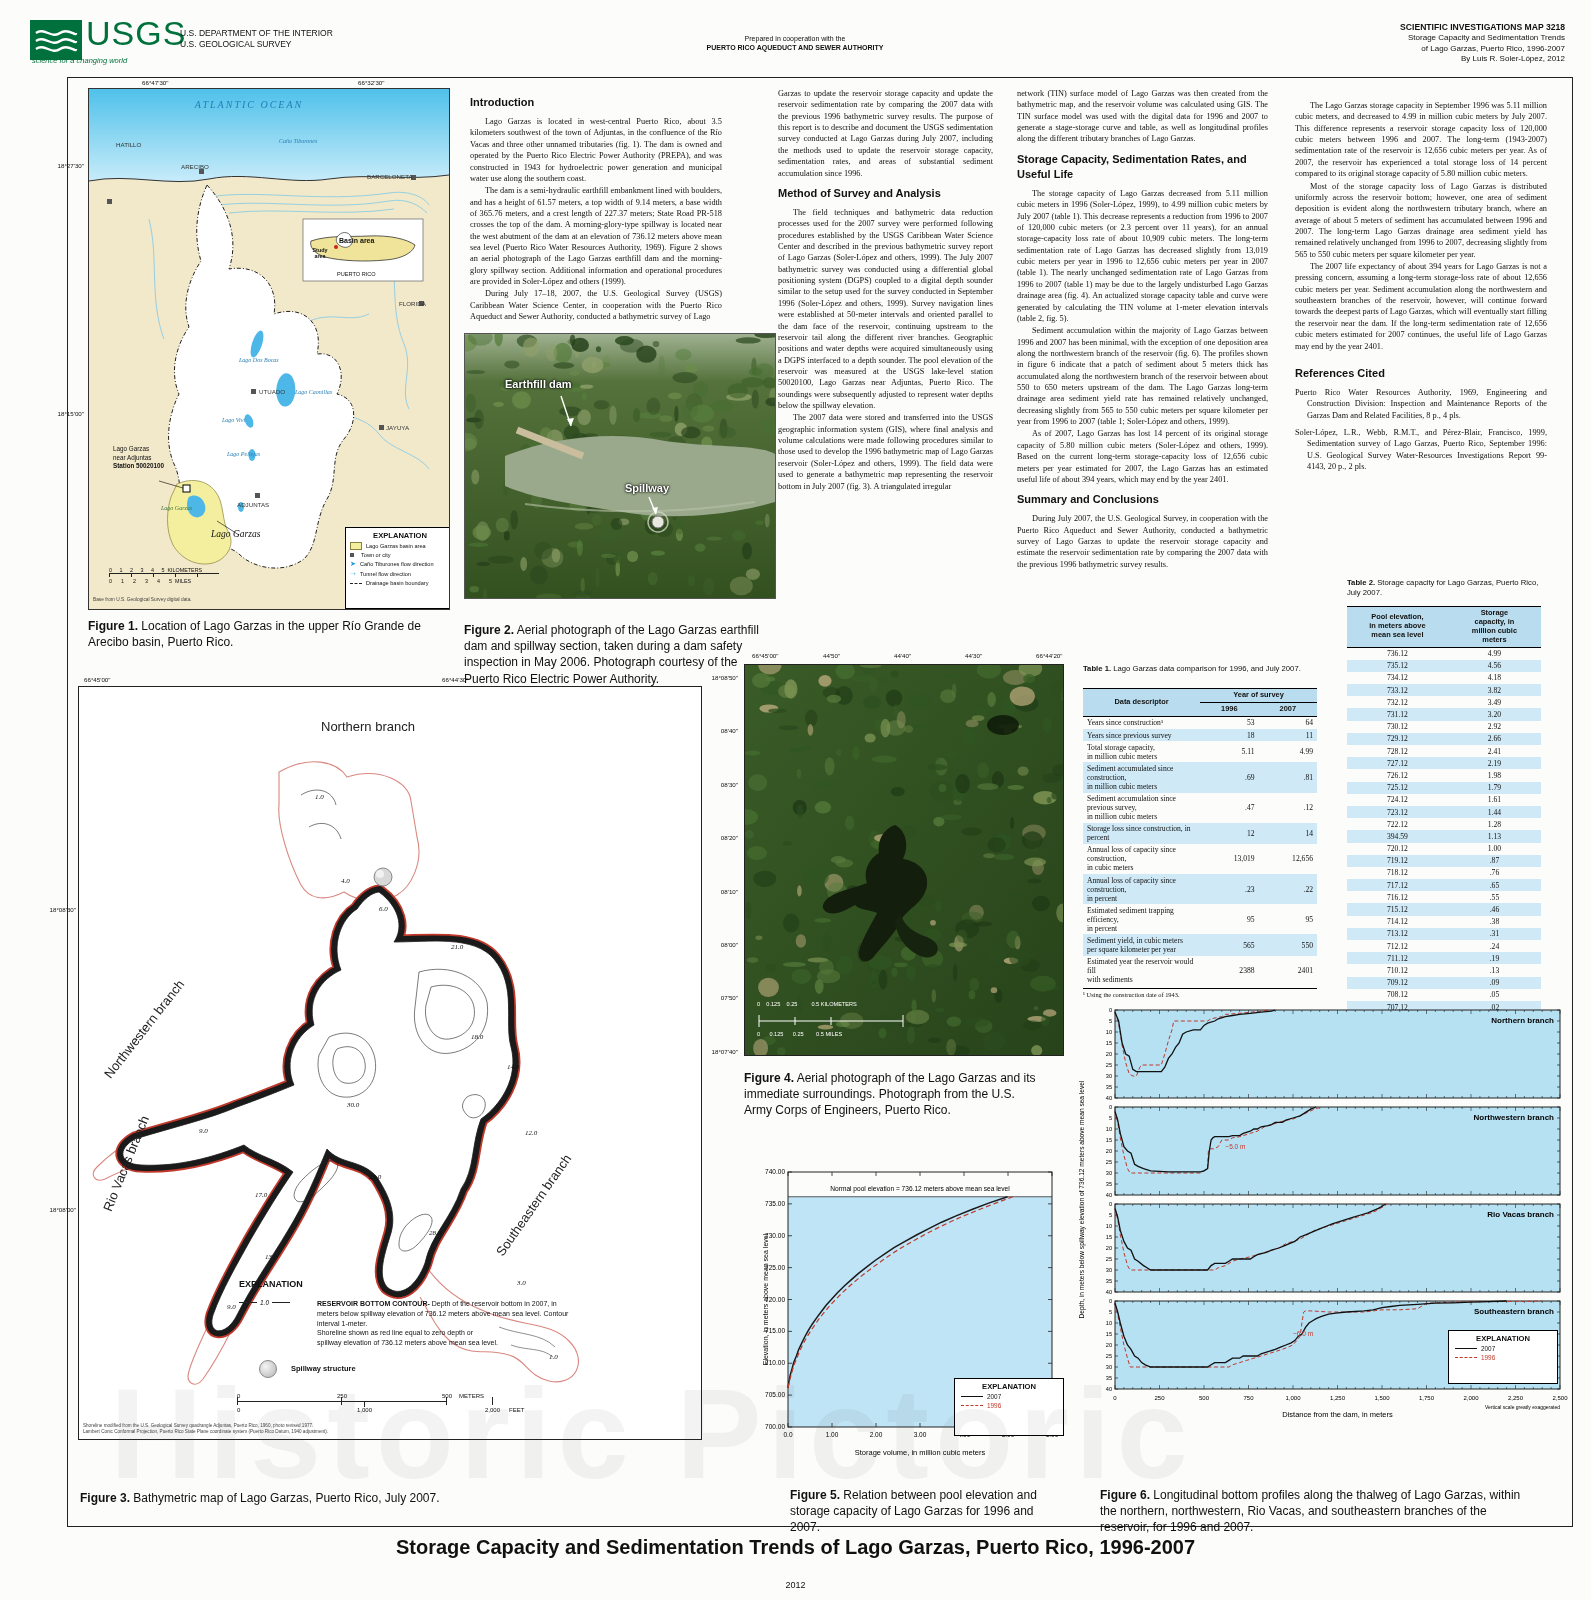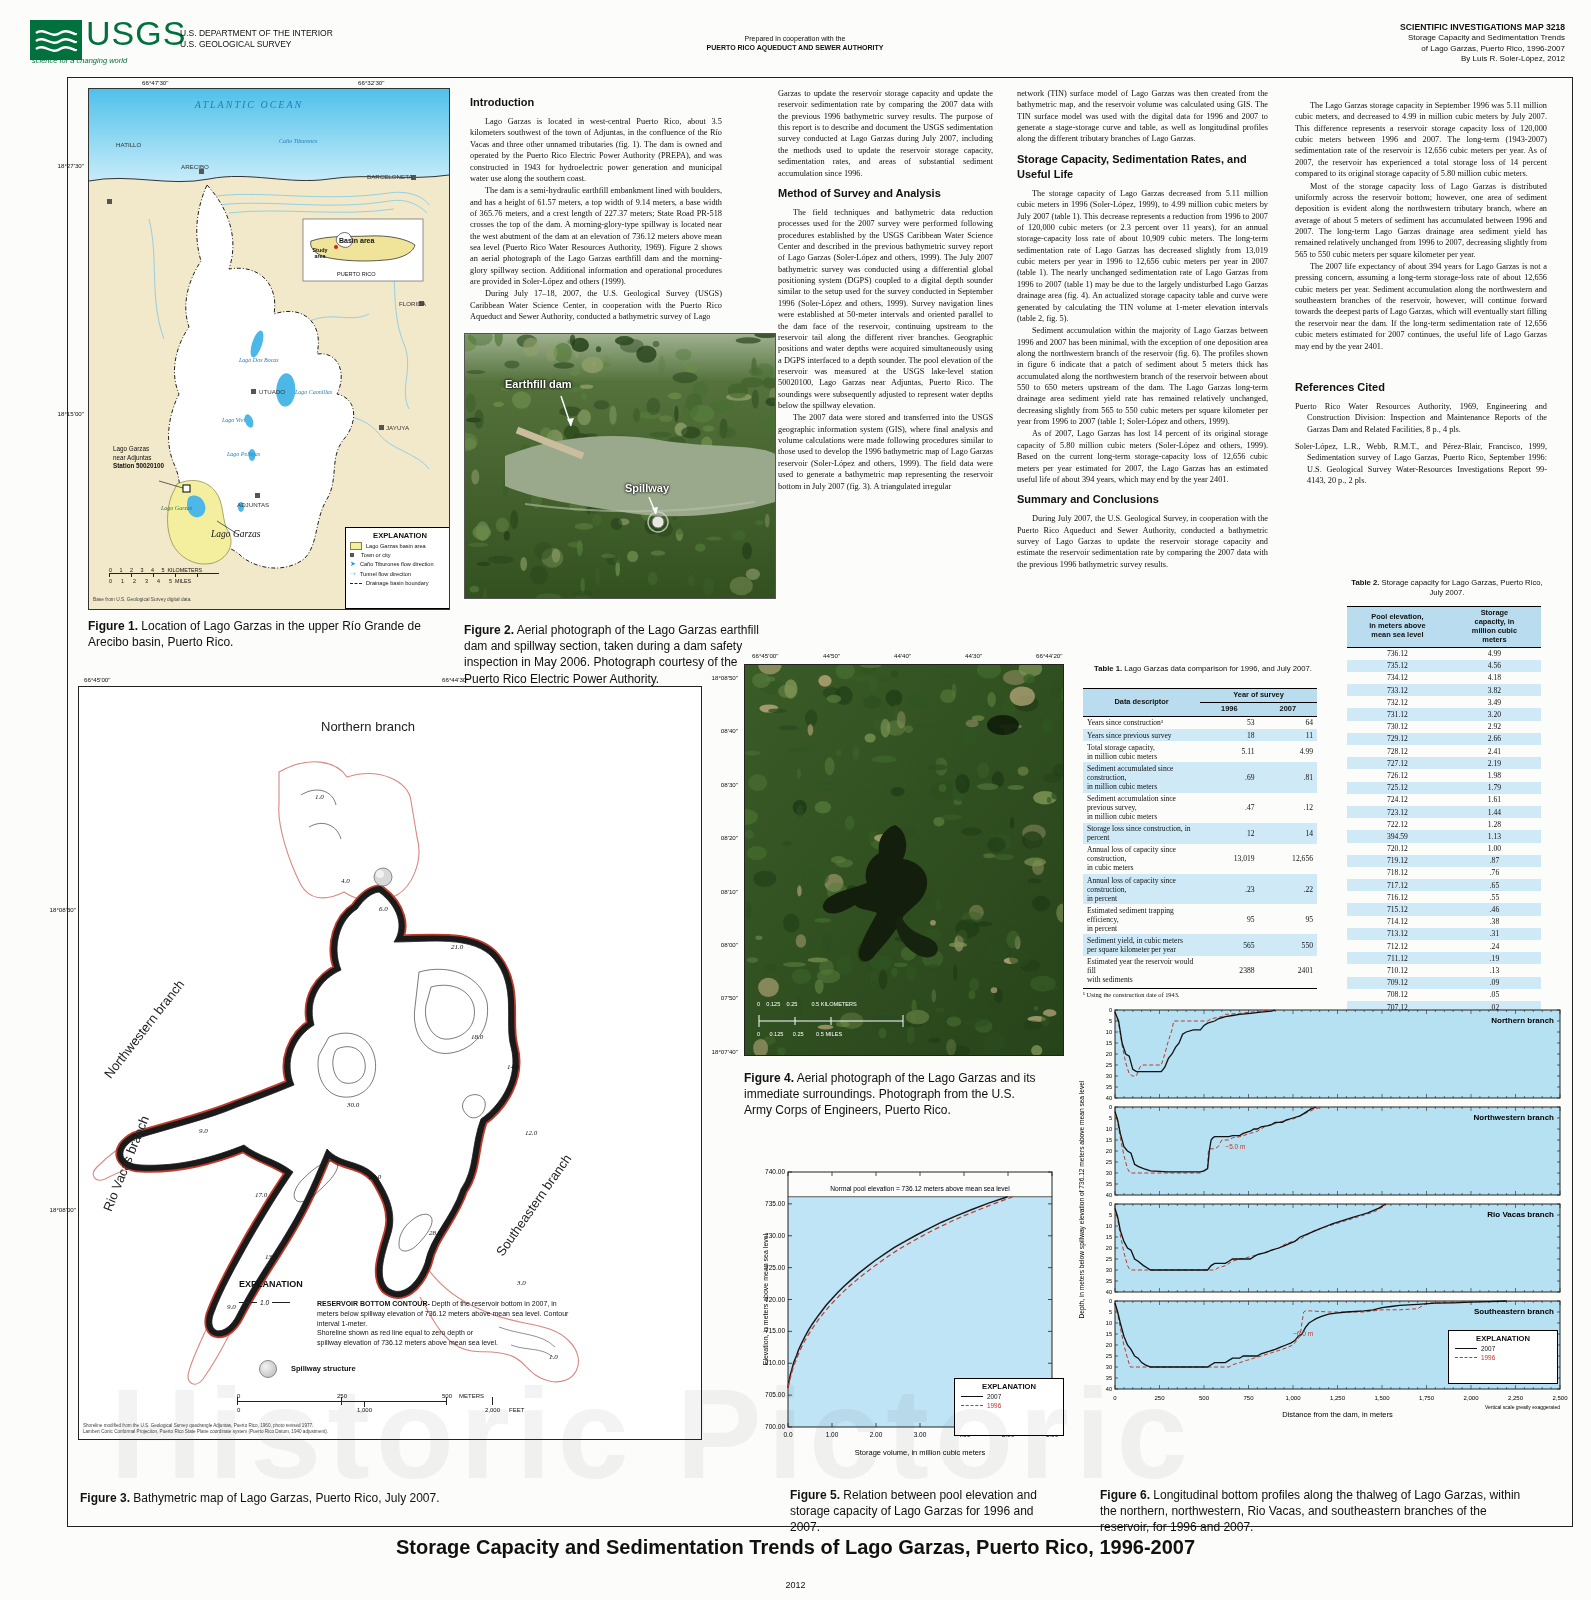--- a/index.html
+++ b/index.html
@@ -29,21 +29,21 @@
   table{border-collapse:collapse}
   .dtable{font-size:7.6px;width:100%}
   .dtable thead th{background:#b9ddee;font-weight:bold;padding:2px 21px;font-size:7.4px;line-height:1.2}
   .dtable td{font-family:"Liberation Serif",serif;padding:1.6px 4px;vertical-align:middle}
   .dtable tr.alt{background:#cfe9f6}
   .t-top{border-top:1.4px solid #000}
   .lab-cell{white-space:pre-line;text-align:left}
   .num-cell{text-align:right;padding-right:10px}
   .ctr-cell{text-align:center}
   .tfoot{font-size:6.4px;font-family:"Liberation Serif",serif;margin-top:2px}
-  .ttitle{font-size:7.7px;line-height:1.3;text-align:center}
+  .ttitle{font-size:7.7px;line-height:1.3;text-align:left}
   
   .branch{font-weight:normal;font-size:13px;color:#222;white-space:nowrap}
   .photo-label{color:#fff;font-weight:bold;font-size:11px;text-shadow:0 0 3px #000,0 0 2px #000;white-space:nowrap}
   .exp-box{border:1px solid #000;background:#fff}
   .exp-title{font-weight:bold;font-size:7.6px;text-align:center}
   .exp-item{font-size:6.4px;display:flex;align-items:center;gap:4px;margin:2px 0}
   .legend-line-solid{display:inline-block;width:22px;border-top:1.6px solid #111;vertical-align:middle}
   .legend-line-dash{display:inline-block;width:22px;border-top:1.6px dashed #c0392b;vertical-align:middle}
   .wm{color:rgba(70,70,70,0.065);font-weight:bold;font-size:128px;letter-spacing:6px;white-space:nowrap;pointer-events:none}
   .footer-title{font-weight:bold;font-size:20px;text-align:center}
@@ -236,21 +236,21 @@
     <p>Sediment accumulation within the majority of Lago Garzas between 1996 and 2007 has been minimal, with the exception of one deposition area along the northwestern branch of the reservoir (fig. 6). The profiles shown in figure 6 indicate that a patch of sediment about 5 meters thick has accumulated along the northwestern branch of the reservoir between about 550 to 650 meters upstream of the dam. The Lago Garzas long-term drainage area sediment yield rate has remained relatively unchanged, decreasing slightly from 565 to 550 cubic meters per square kilometer per year from 1996 to 2007 (table 1; Soler-López and others, 1999).</p>
     <p>As of 2007, Lago Garzas has lost 14 percent of its original storage capacity of 5.80 million cubic meters (Soler-López and others, 1999). Based on the current long-term storage-capacity loss of 12,656 cubic meters per year estimated for 2007, the Lago Garzas has an estimated useful life of about 394 years, which may end by the year 2401.</p>
     <div class="shead">Summary and Conclusions</div>
     <p>During July 2007, the U.S. Geological Survey, in cooperation with the Puerto Rico Aqueduct and Sewer Authority, conducted a bathymetric survey of Lago Garzas to update the reservoir storage capacity and estimate the reservoir sedimentation rate by comparing the 2007 data with the previous 1996 bathymetric survey results.</p>
   </div>
 
   <div class="abs jt" style="left:1295px;top:100px;width:252px">
     <p>The Lago Garzas storage capacity in September 1996 was 5.11 million cubic meters, and decreased to 4.99 in million cubic meters by July 2007. This difference represents a reservoir storage capacity loss of 120,000 cubic meters between 1996 and 2007. The long-term (1943-2007) sedimentation rate of the reservoir is 12,656 cubic meters per year. As of 2007, the reservoir has experienced a total storage loss of 14 percent compared to its original storage capacity of 5.80 million cubic meters.</p>
     <p>Most of the storage capacity loss of Lago Garzas is distributed uniformly across the reservoir bottom; however, one area of sediment deposition is evident along the northwestern tributary branch, where an average of about 5 meters of sediment has accumulated between 1996 and 2007. The long-term Lago Garzas drainage area sediment yield has remained relatively unchanged from 1996 to 2007, decreasing slightly from 565 to 550 cubic meters per square kilometer per year.</p>
     <p>The 2007 life expectancy of about 394 years for Lago Garzas is not a pressing concern, assuming a long-term storage-loss rate of about 12,656 cubic meters per year. Sediment accumulation along the northwestern and southeastern branches of the reservoir, however, will continue forward towards the deepest parts of Lago Garzas, which will eventually start filling the reservoir near the dam. If the long-term sedimentation rate of 12,656 cubic meters estimated for 2007 continues, the useful life of Lago Garzas may end by the year 2401.</p>
-    <div class="shead" style="margin-top:28px">References Cited</div>
+    <div class="shead" style="margin-top:14px">References Cited</div>
     <p class="noind" style="padding-left:12px;text-indent:-12px;margin-bottom:6px">Puerto Rico Water Resources Authority, 1969, Engineering and Construction Division: Inspection and Maintenance Reports of the Garzas Dam and Related Facilities, 8 p., 4 pls.</p>
     <p class="noind" style="padding-left:12px;text-indent:-12px">Soler-López, L.R., Webb, R.M.T., and Pérez-Blair, Francisco, 1999, Sedimentation survey of Lago Garzas, Puerto Rico, September 1996: U.S. Geological Survey Water-Resources Investigations Report 99-4143, 20 p., 2 pls.</p>
   </div>
 
   <div class="abs" style="left:464px;top:333px;width:310px;height:264px;border:1px solid #555;overflow:hidden">
     <svg id="fig2svg" width="310" height="264" viewBox="0 0 310 264">
       <defs>
         <linearGradient id="f2g" x1="0" y1="0" x2="0" y2="1">
           <stop offset="0" stop-color="#9fb190"></stop>
             <stop offset="0.18" stop-color="#55723c"></stop>

